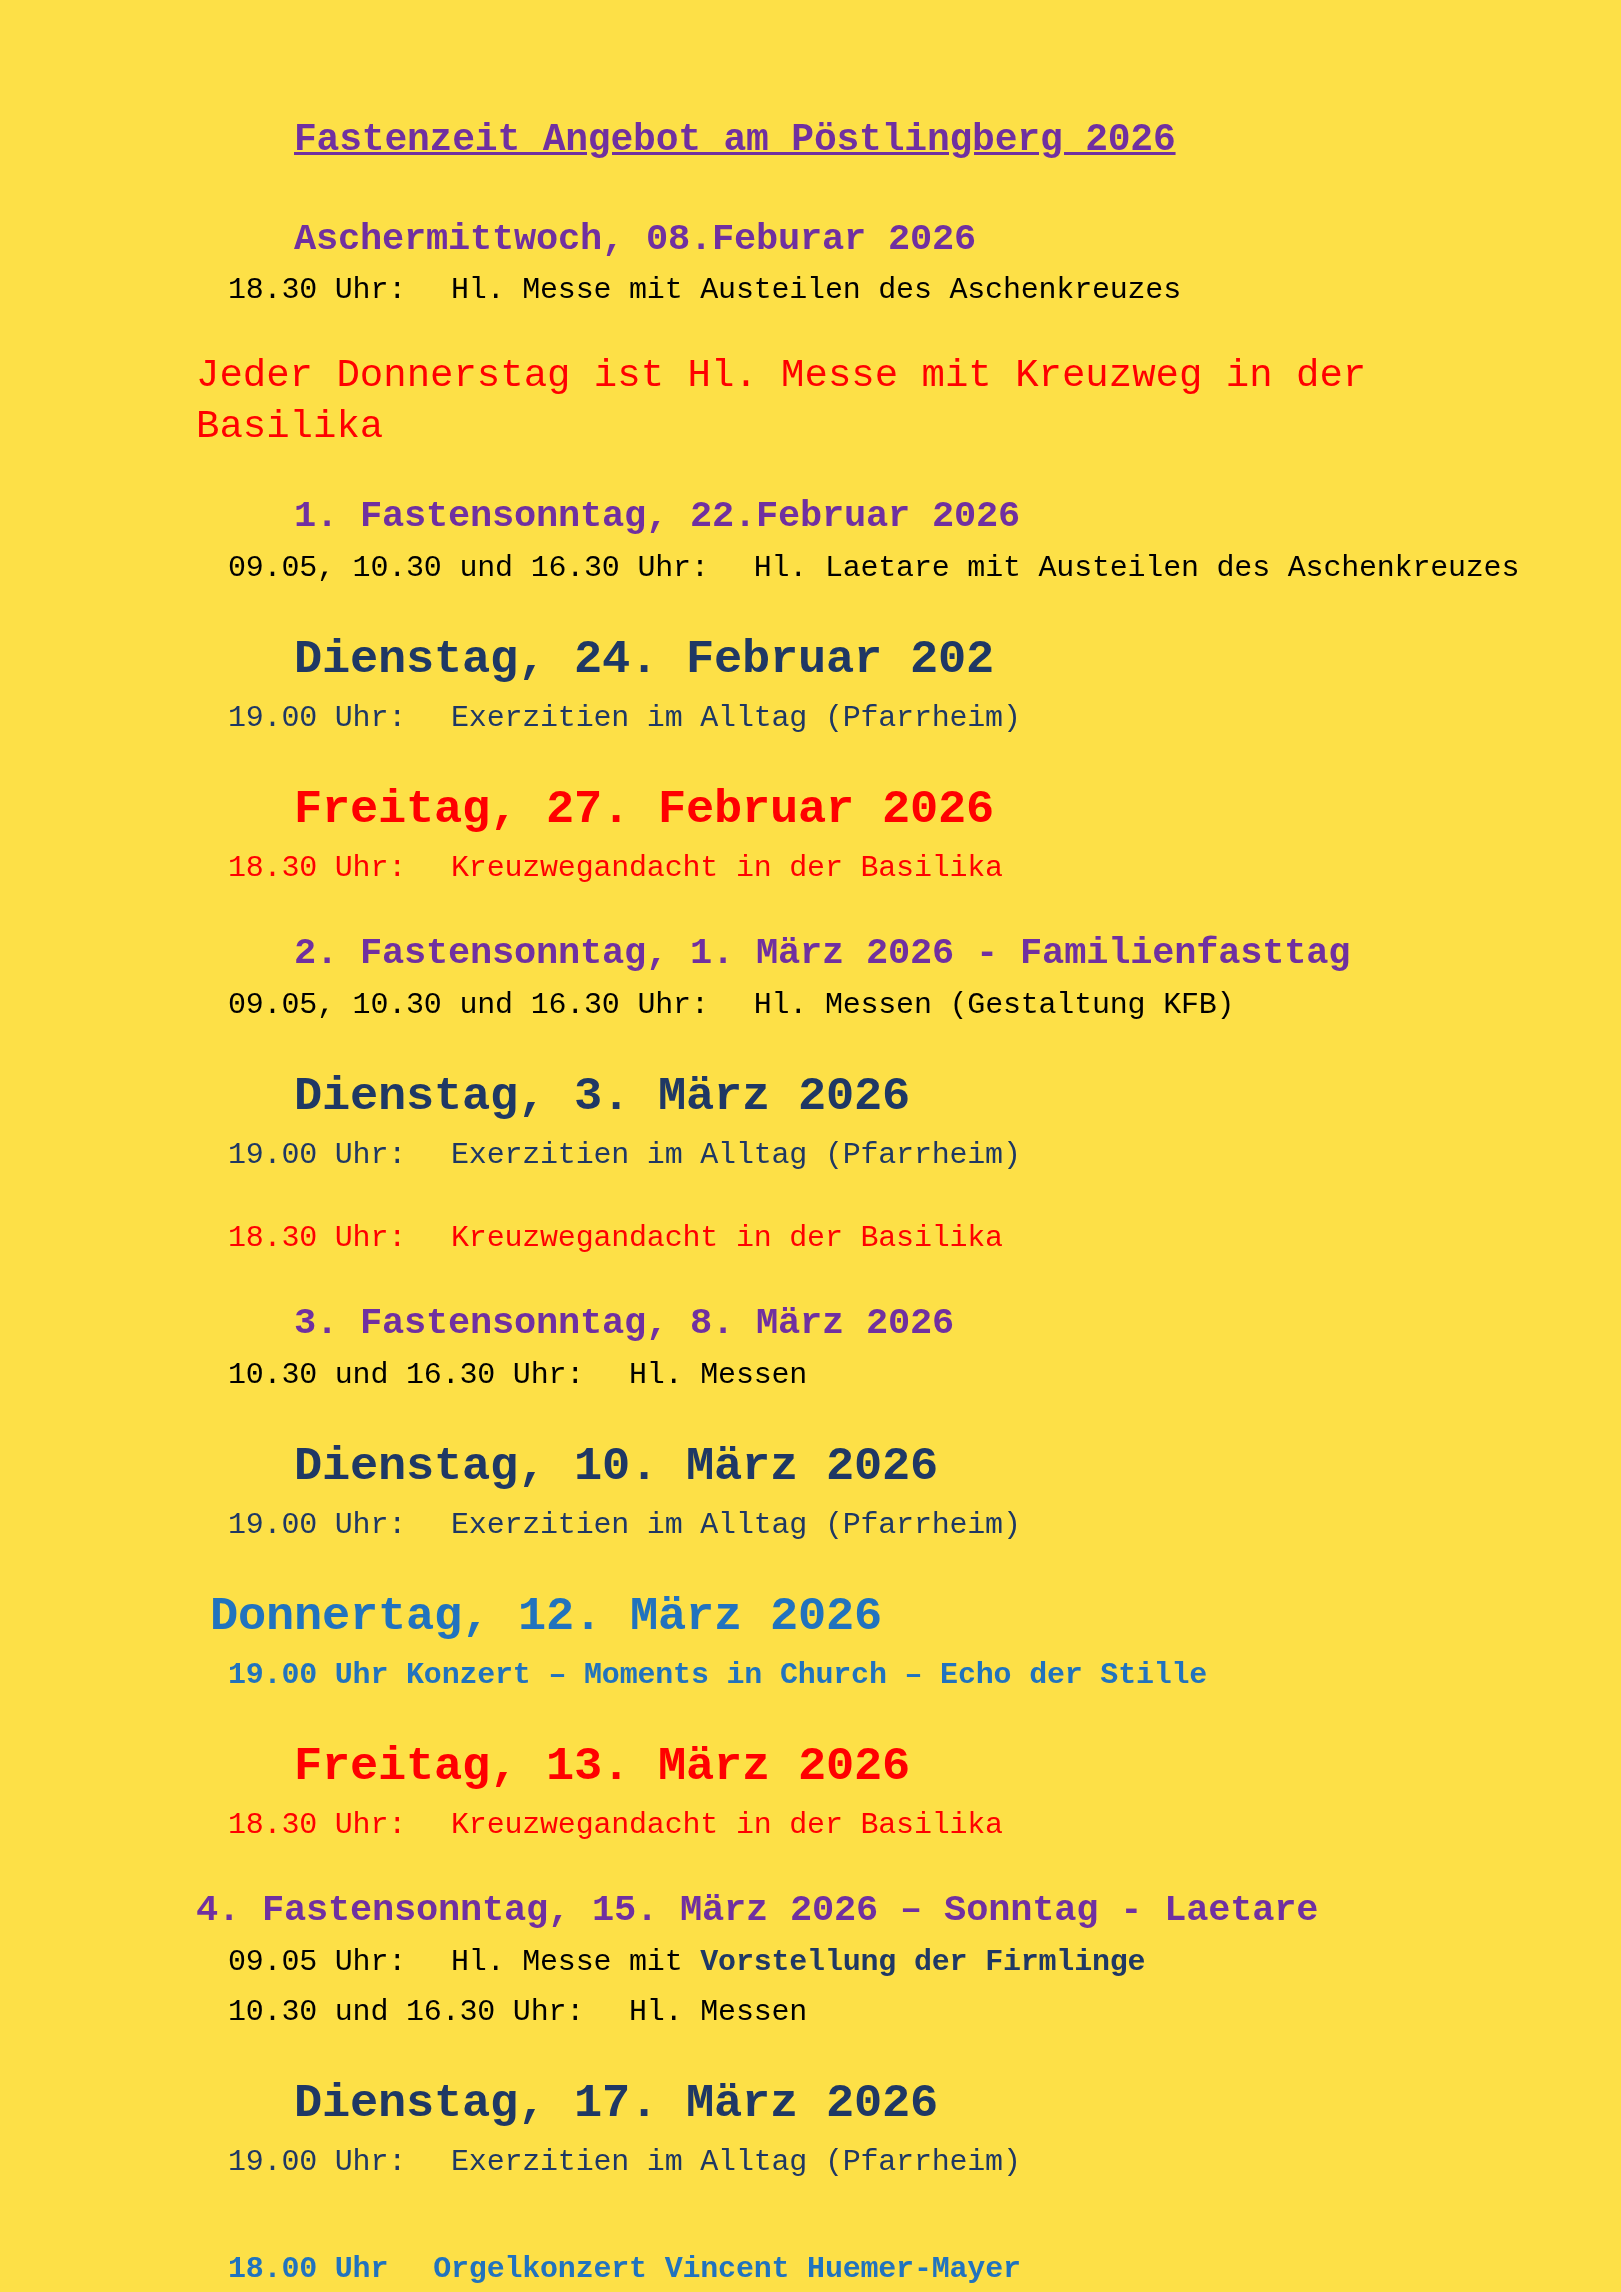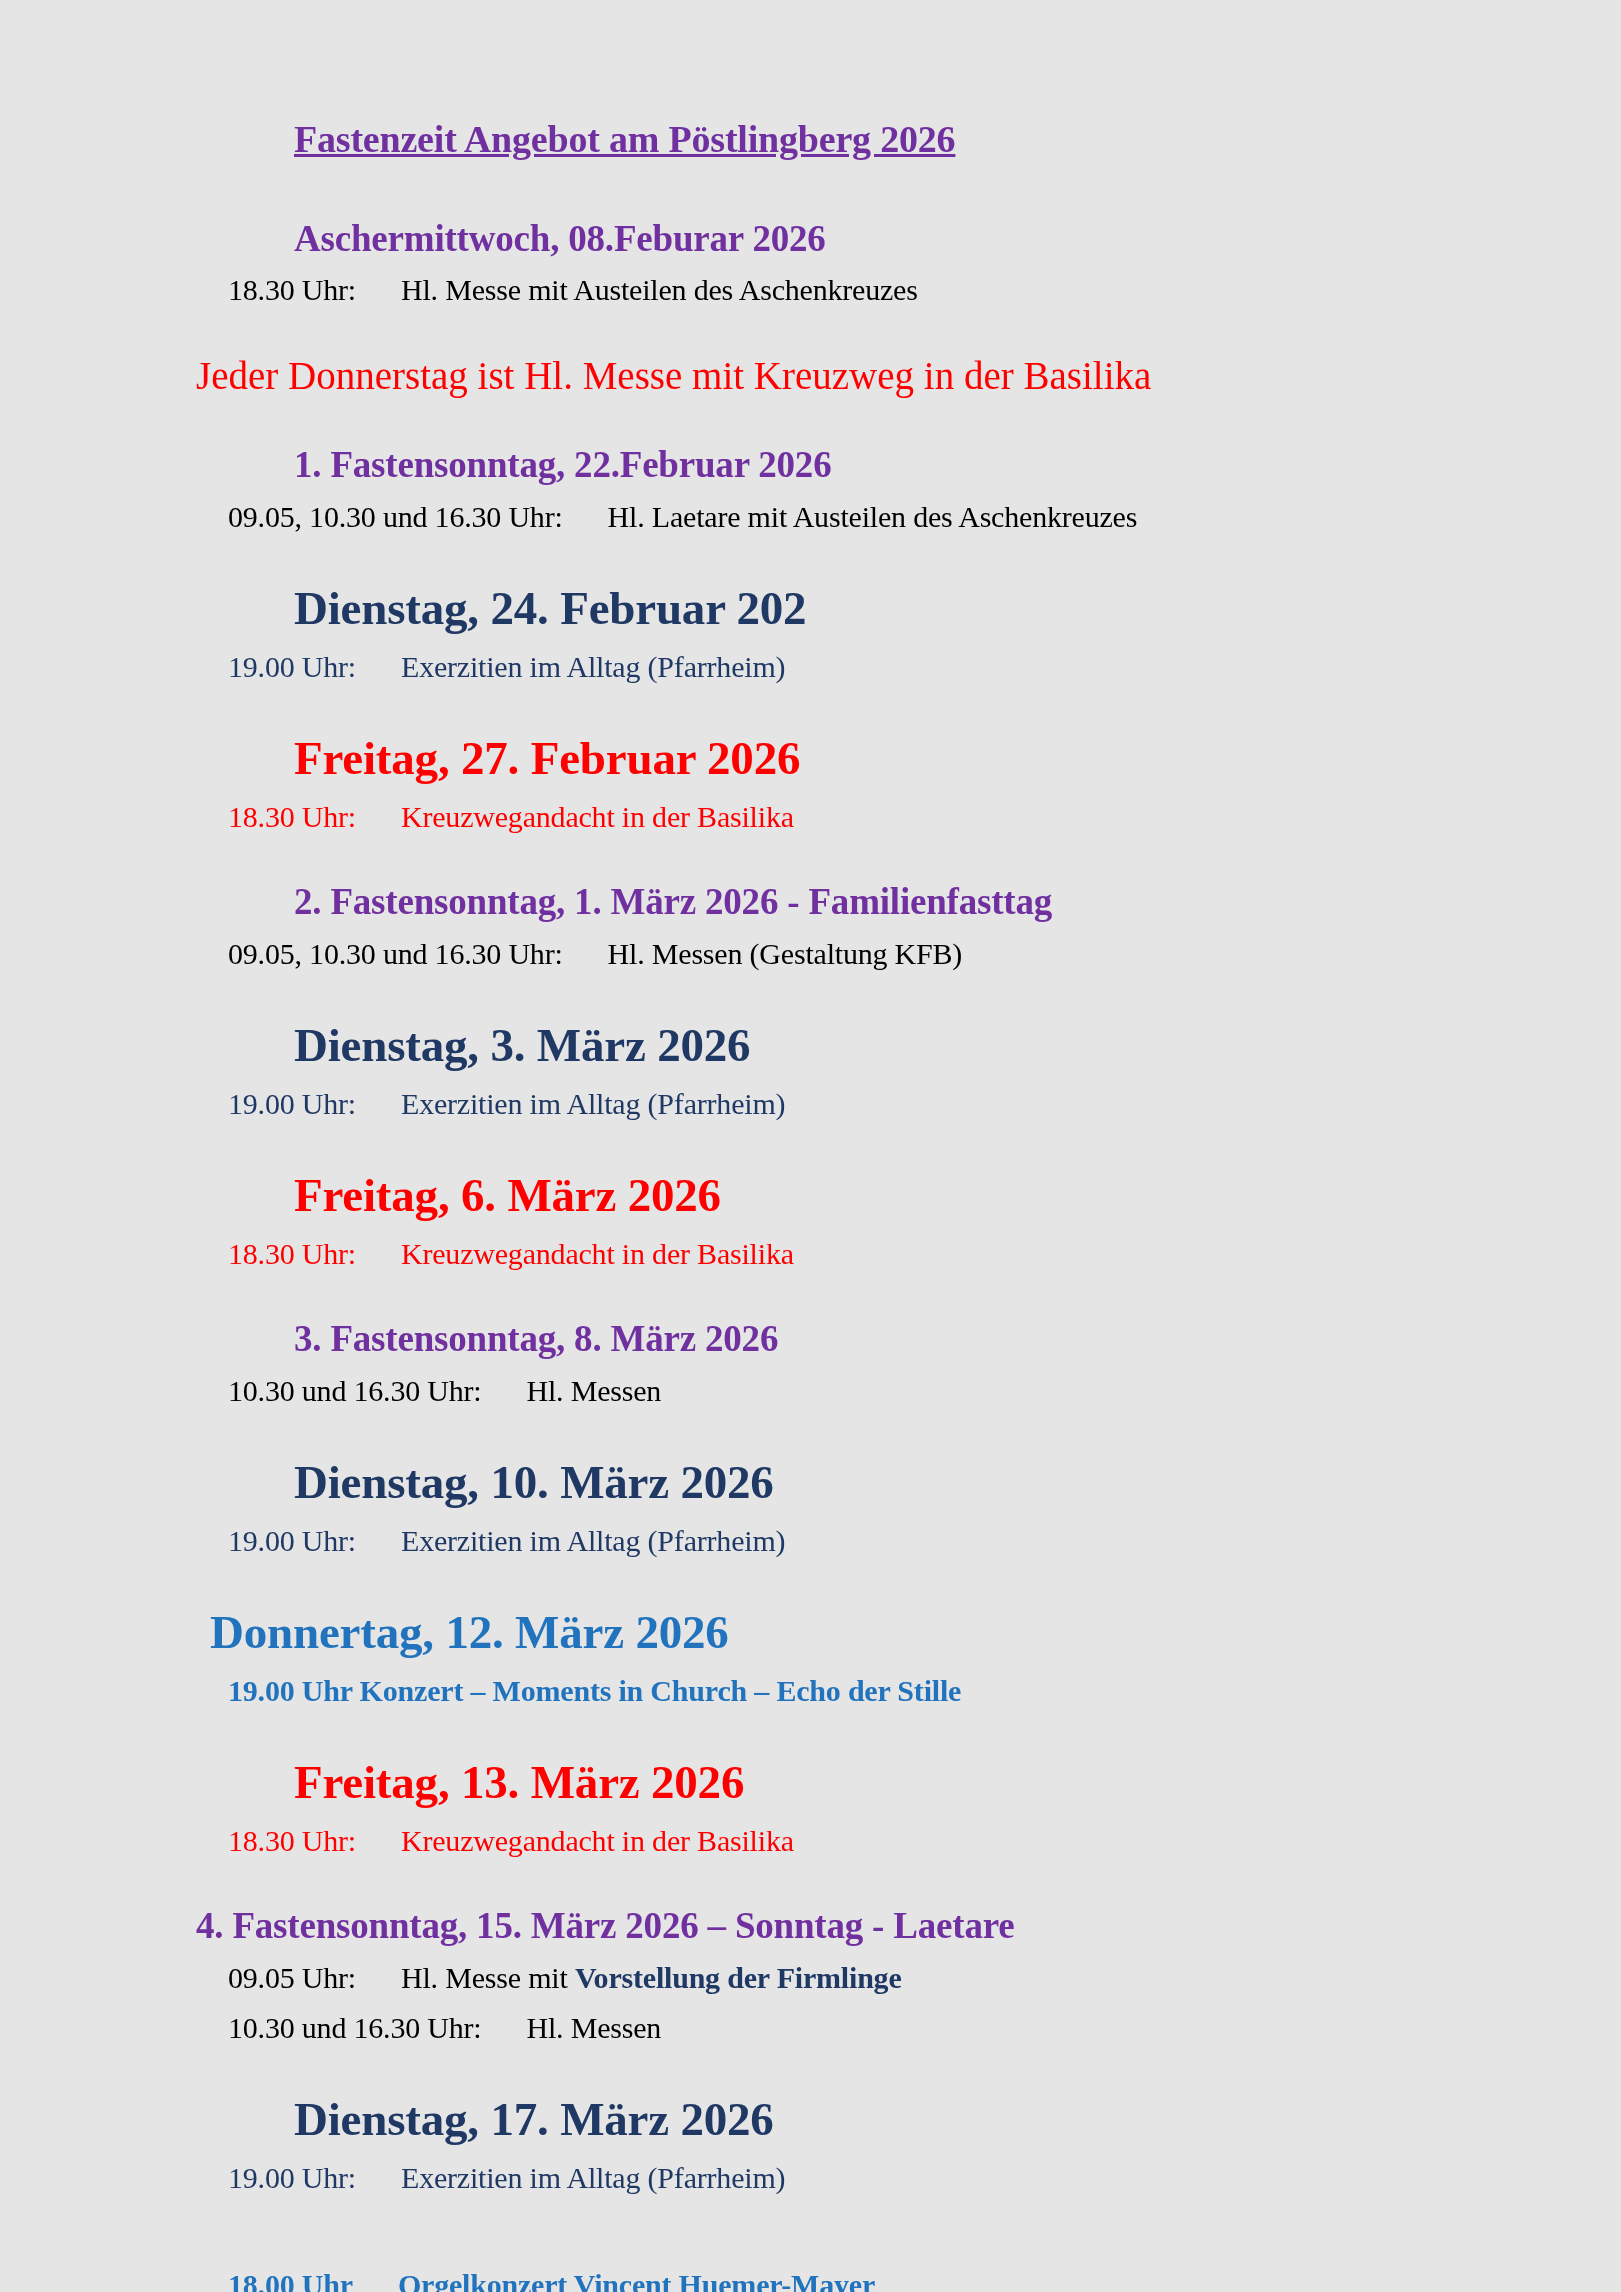--- a/index.html
+++ b/index.html
@@ -1,23 +1,23 @@
 <!DOCTYPE html>
 <html><head>
 <meta charset="utf-8">
 <style>
   html,body{margin:0;padding:0;background:#ffffff;}
   .page{
     position:relative;
     width:1621px;
     height:2293px;
     box-sizing:border-box;
-    background:#e5e5e5;
+    background:#fde047;
     padding:116px 59px 39px 196px;
-    font-family:Liberation Serif, serif;
+    font-family:Liberation Mono, monospace;
     overflow:hidden;
   }
   .h-title{
     display:inline-block;
     margin:0 0 0 98px;
     font-size:38px;
     font-weight:bold;
     color:#7030A0;
     text-decoration:underline;
     line-height:1.25;
@@ -81,21 +81,20 @@
       </div>
       <div class="block">
         <div class="heading size-large c-purple">2. Fastensonntag, 1. März 2026 - Familienfasttag</div>
         <div class="line"><span class="seg-black">09.05, 10.30 und 16.30 Uhr:</span><span class="tab"></span><span class="seg-black">Hl. Messen (Gestaltung KFB)</span></div>
       </div>
       <div class="block">
         <div class="heading size-day c-navy">Dienstag, 3. März 2026</div>
         <div class="line"><span class="seg-navy">19.00 Uhr:</span><span class="tab"></span><span class="seg-navy">Exerzitien im Alltag (Pfarrheim)</span></div>
       </div>
       <div class="block">
-        <div class="heading size-day c-red">Freitag, 6. März 2026</div>
         <div class="line"><span class="seg-red">18.30 Uhr:</span><span class="tab"></span><span class="seg-red">Kreuzwegandacht in der Basilika</span></div>
       </div>
       <div class="block">
         <div class="heading size-large c-purple">3. Fastensonntag, 8. März 2026</div>
         <div class="line"><span class="seg-black">10.30 und 16.30 Uhr:</span><span class="tab"></span><span class="seg-black">Hl. Messen</span></div>
       </div>
       <div class="block">
         <div class="heading size-day c-navy">Dienstag, 10. März 2026</div>
         <div class="line"><span class="seg-navy">19.00 Uhr:</span><span class="tab"></span><span class="seg-navy">Exerzitien im Alltag (Pfarrheim)</span></div>
       </div>

